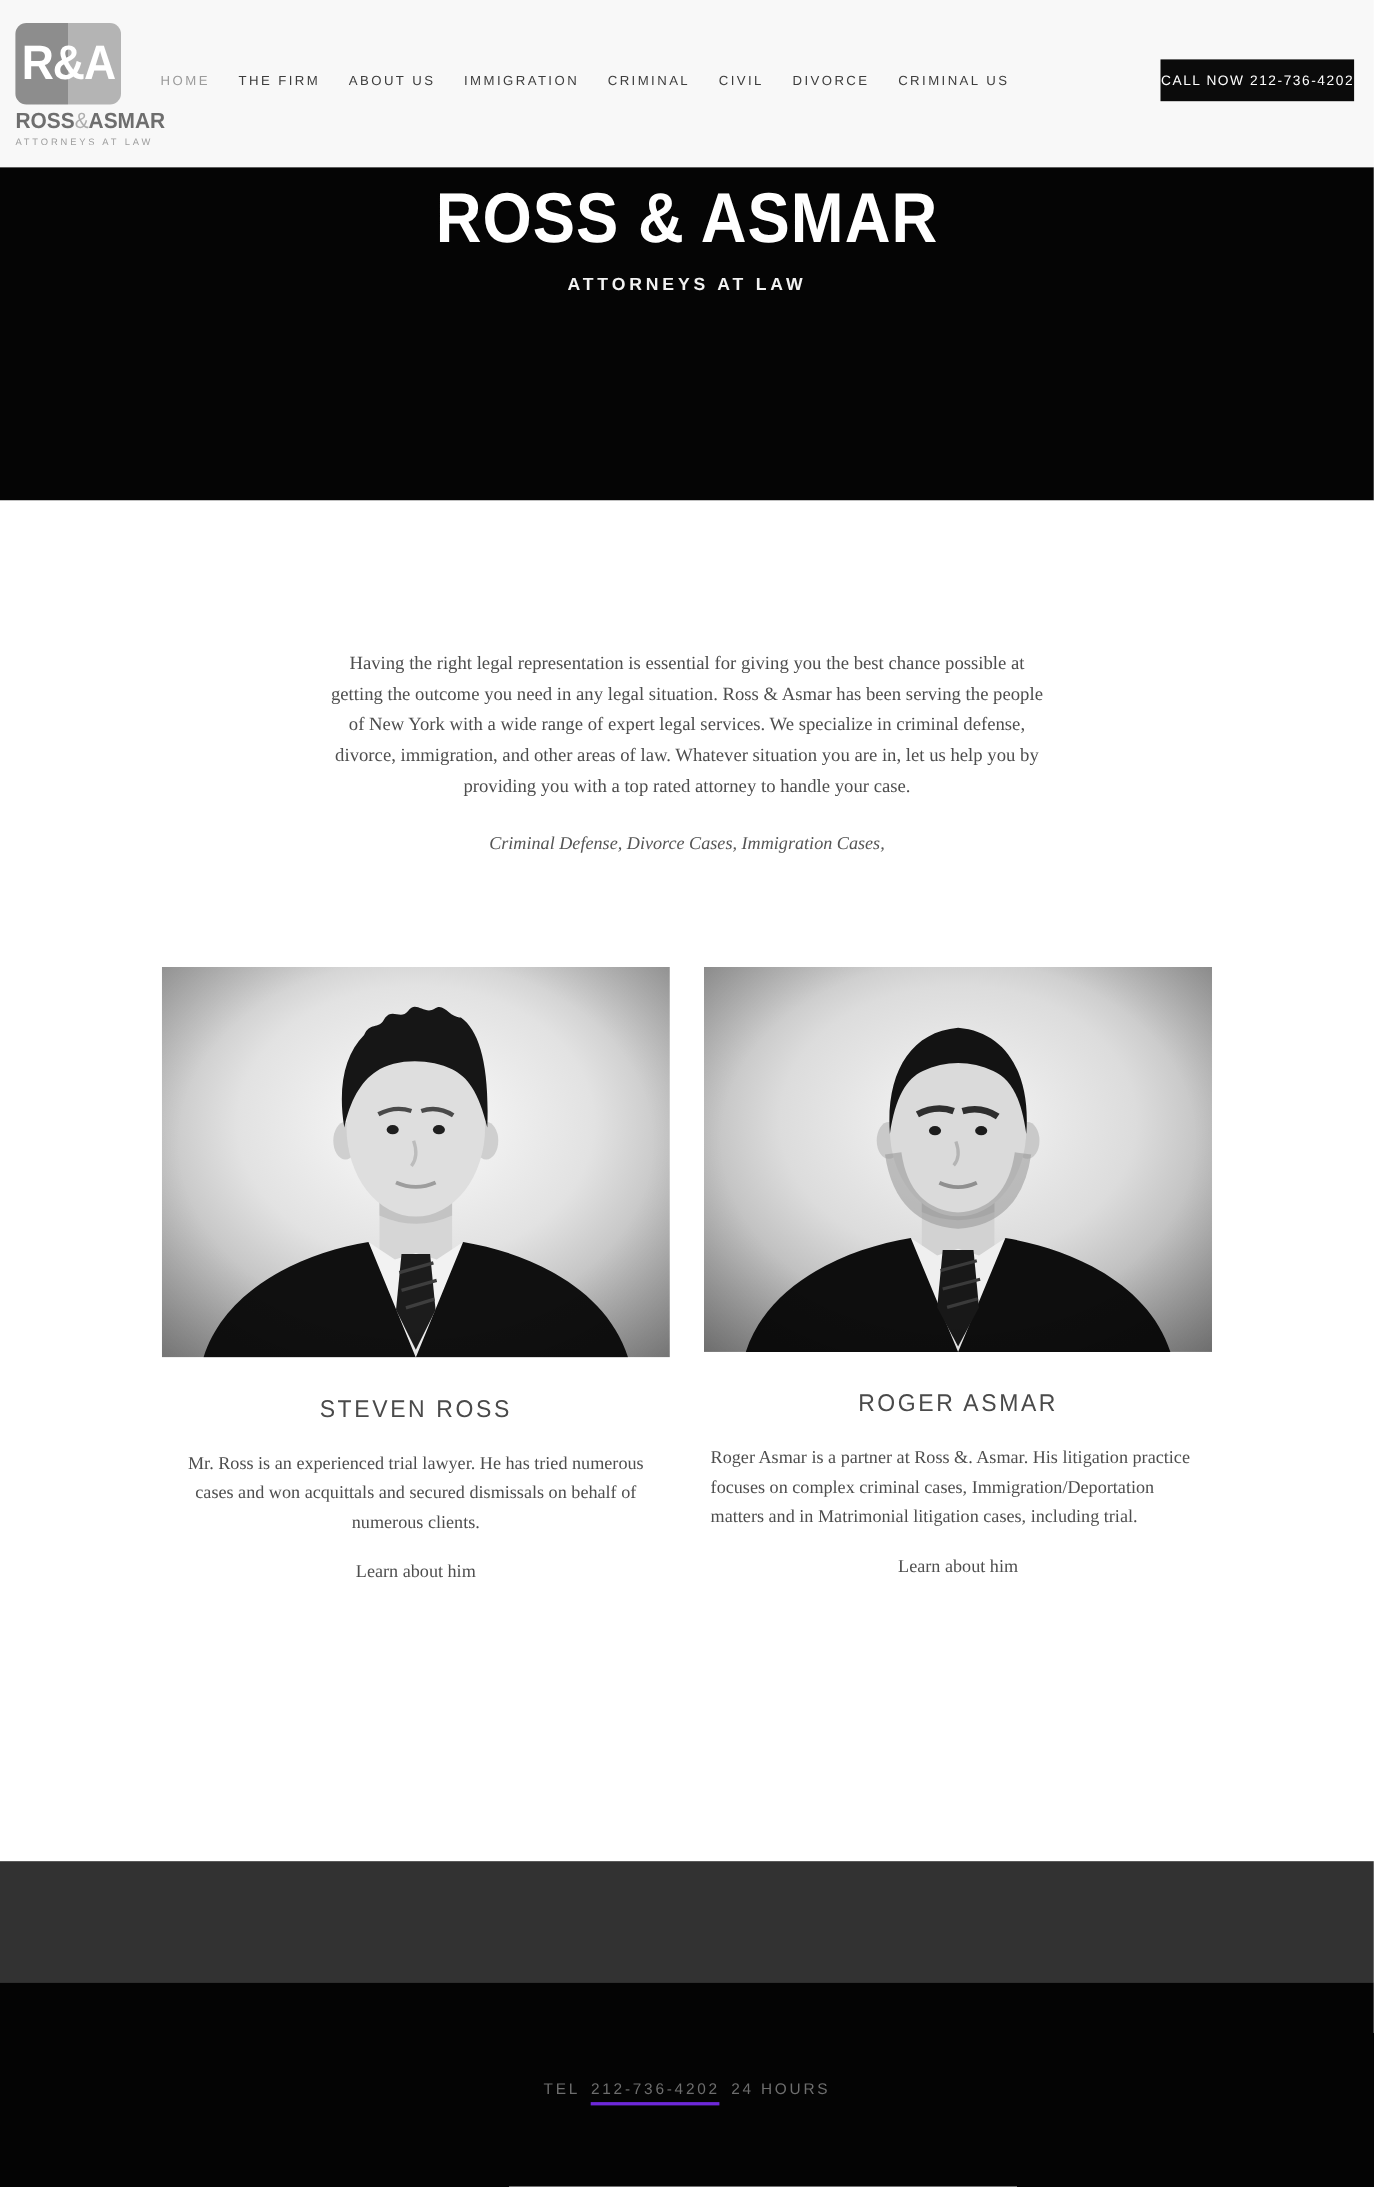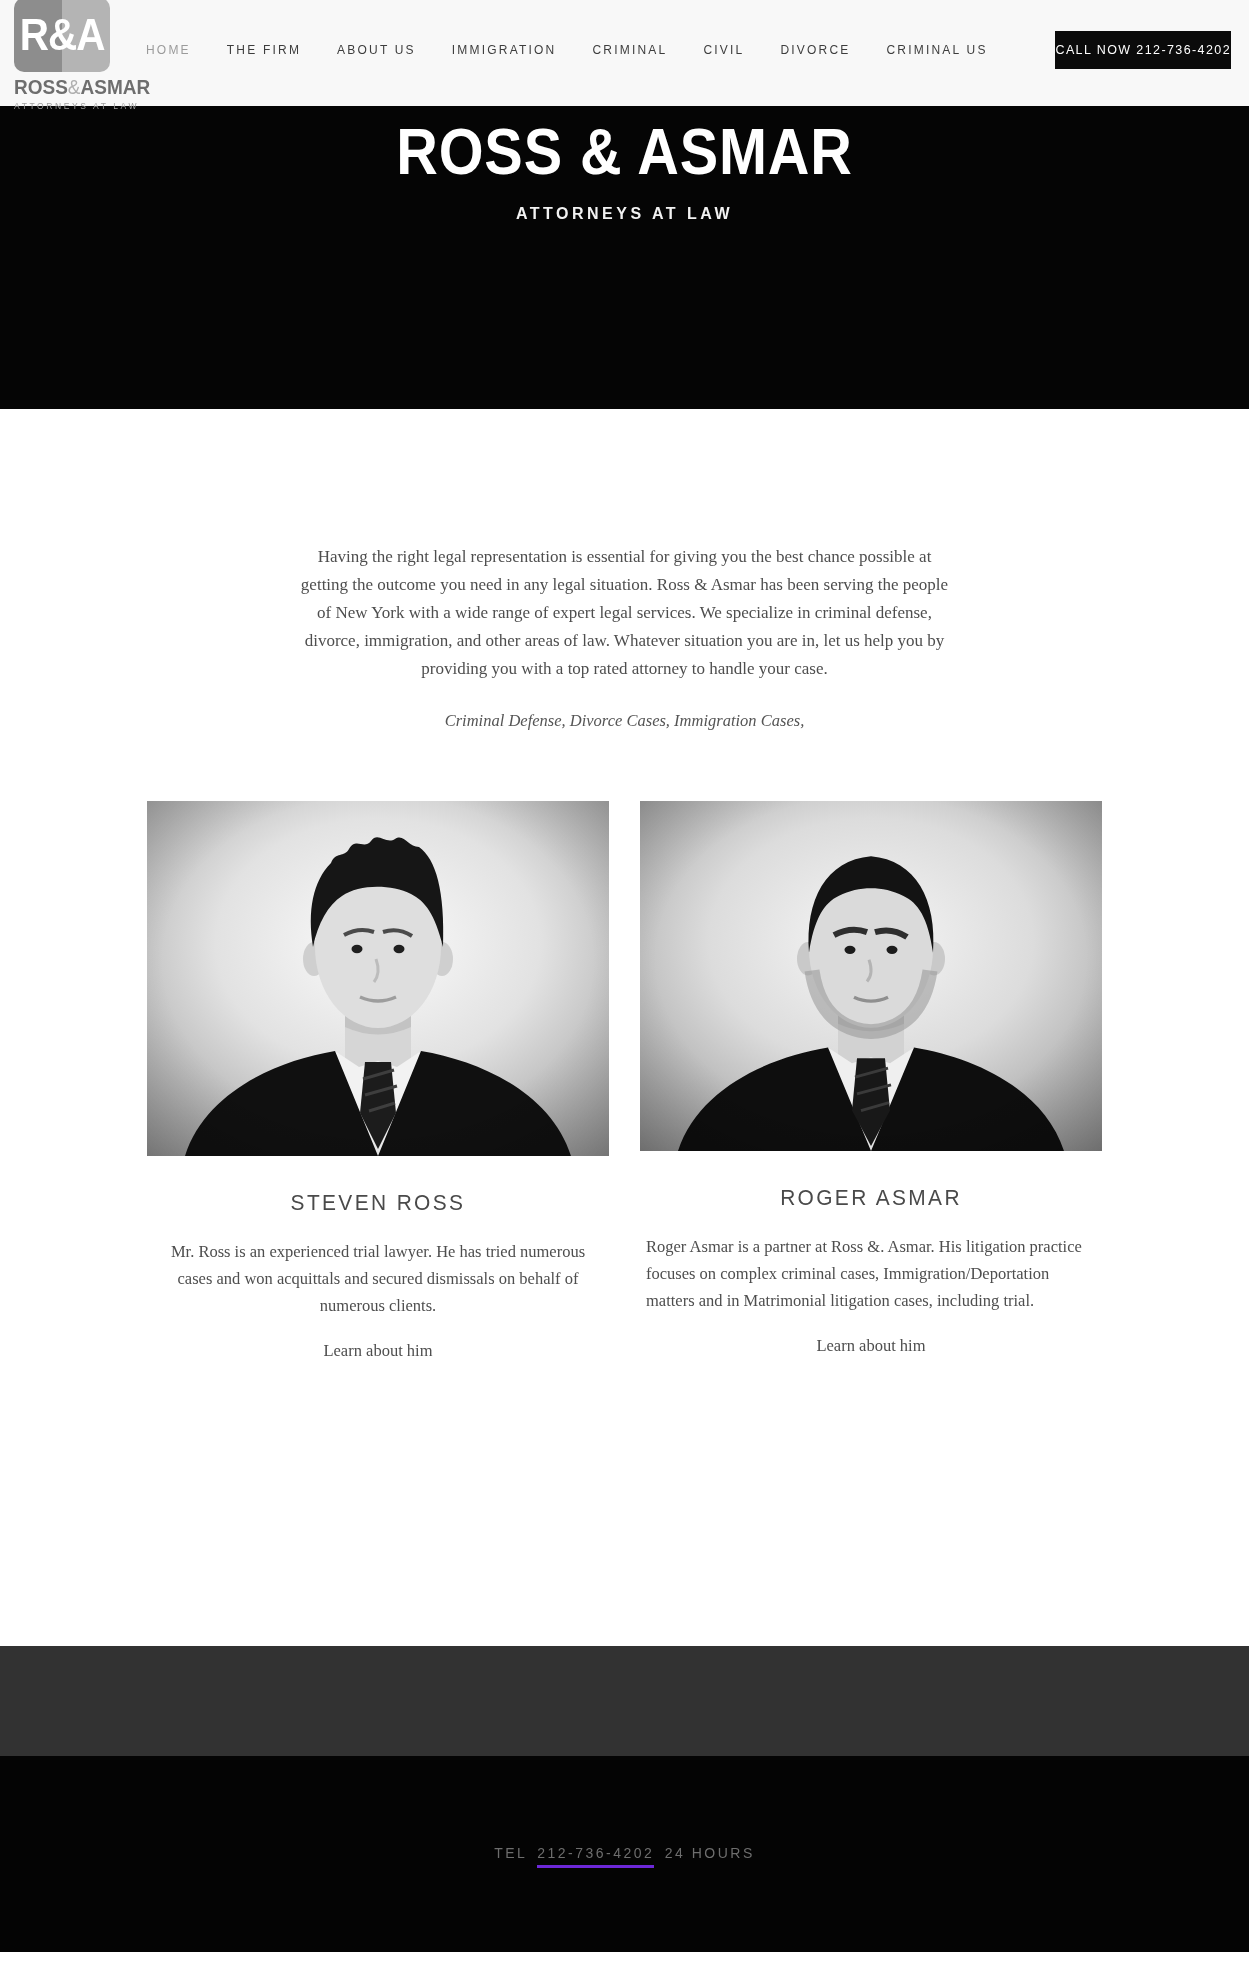--- a/index.html
+++ b/index.html
@@ -2,41 +2,41 @@
 <html><head>
 <meta charset="utf-8">
 <style>
   * { margin:0; padding:0; box-sizing:border-box; }
   html,body { background:#ffffff; }
   body { width:1249px; font-family:"Liberation Sans", sans-serif; }
   .page { width:1249px; height:1988px; overflow:hidden; background:#ffffff; }
 
   
   .site-header{
-    height:106px; background:#f8f8f8;
+    height:152px; background:#f8f8f8;
     display:flex; align-items:center;
     padding:0 18px 0 14px; position:relative;
   }
   .logo{ width:120px; display:flex; flex-direction:column; align-items:flex-start;
          text-decoration:none; cursor:pointer; margin-top:2px; }
   .logo-badge{
     width:96px; height:74px; border-radius:10px;
     background:linear-gradient(to right,#8d8d8d 0 50%, #b4b4b4 50% 100%);
     display:flex; align-items:center; justify-content:center;
   }
   .logo-badge span{
     color:#ffffff; font-weight:700; font-size:44px; letter-spacing:-1px;
     transform:scaleX(.92); line-height:1;
   }
   .logo-name{ margin-top:5px; font-weight:700; font-size:20px; line-height:1;
               transform:scaleX(.95); transform-origin:left; white-space:nowrap;}
   .ln-dark{ color:#6e6e6e; } .ln-amp{ color:#aeaeae; font-weight:400; }
   .logo-tag{ margin-top:4px; font-size:8.5px; letter-spacing:2.6px; color:#9d9d9d; white-space:nowrap;}
 
-  .main-nav{ display:flex; align-items:center; gap:36px; margin-left:12px; margin-bottom:6px;}
+  .main-nav{ display:flex; align-items:center; gap:26px; margin-left:12px; margin-bottom:6px;}
   .nav-link{
     font-size:12px; letter-spacing:2.2px; color:#3d3d3d; text-decoration:none;
     cursor:pointer; white-space:nowrap;
   }
   .nav-link.active{ color:#9b9b9b; }
   .call-btn{
     margin-left:auto; margin-bottom:6px; background:#0b0b0b; color:#ffffff; text-decoration:none;
     font-size:12.5px; letter-spacing:1.4px; padding:12px 0; cursor:pointer; white-space:nowrap;
   }
 
@@ -66,21 +66,21 @@
   .intro p{
     font-family:"Liberation Serif", serif; color:#4e4e4e;
     font-size:17px; line-height:28px; width:648px; margin:0 auto;
   }
   .intro .p1{ margin-top:32px; }
   .intro .p2{ margin-top:16px; }
   .intro .tagline{ margin-top:26px; font-style:italic; font-size:16.5px; line-height:24px; color:#555555; }
 
   
   .attorneys{
-    width:955px; margin:68px auto 0; display:flex; gap:31px;
+    width:955px; margin:100px auto 0; display:flex; gap:31px;
   }
   .attorney{ width:462px; text-align:center; }
   .photo{ width:462px; height:355px; overflow:hidden; }
   .attorney.right .photo{ height:350px; }
   .photo svg{ display:block; width:100%; height:100%; }
   .attorney-name{
     margin-top:34px; font-weight:400; font-size:22px; line-height:26px;
     letter-spacing:2.5px; color:#4a4a4a; transform:scaleX(.95);
   }
   .bio{

